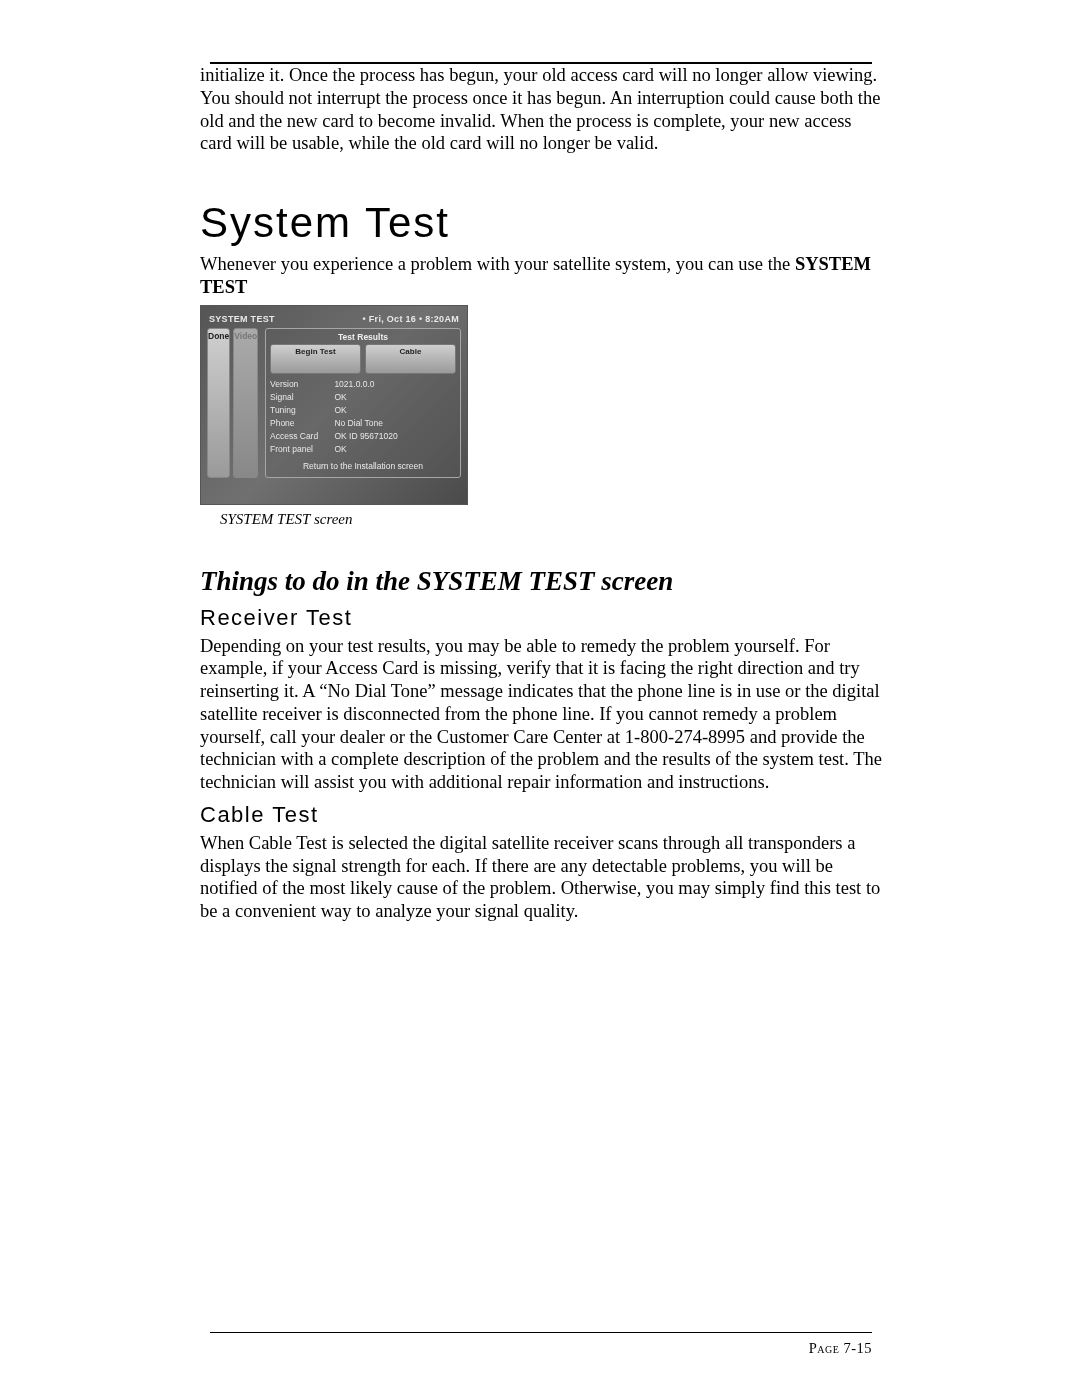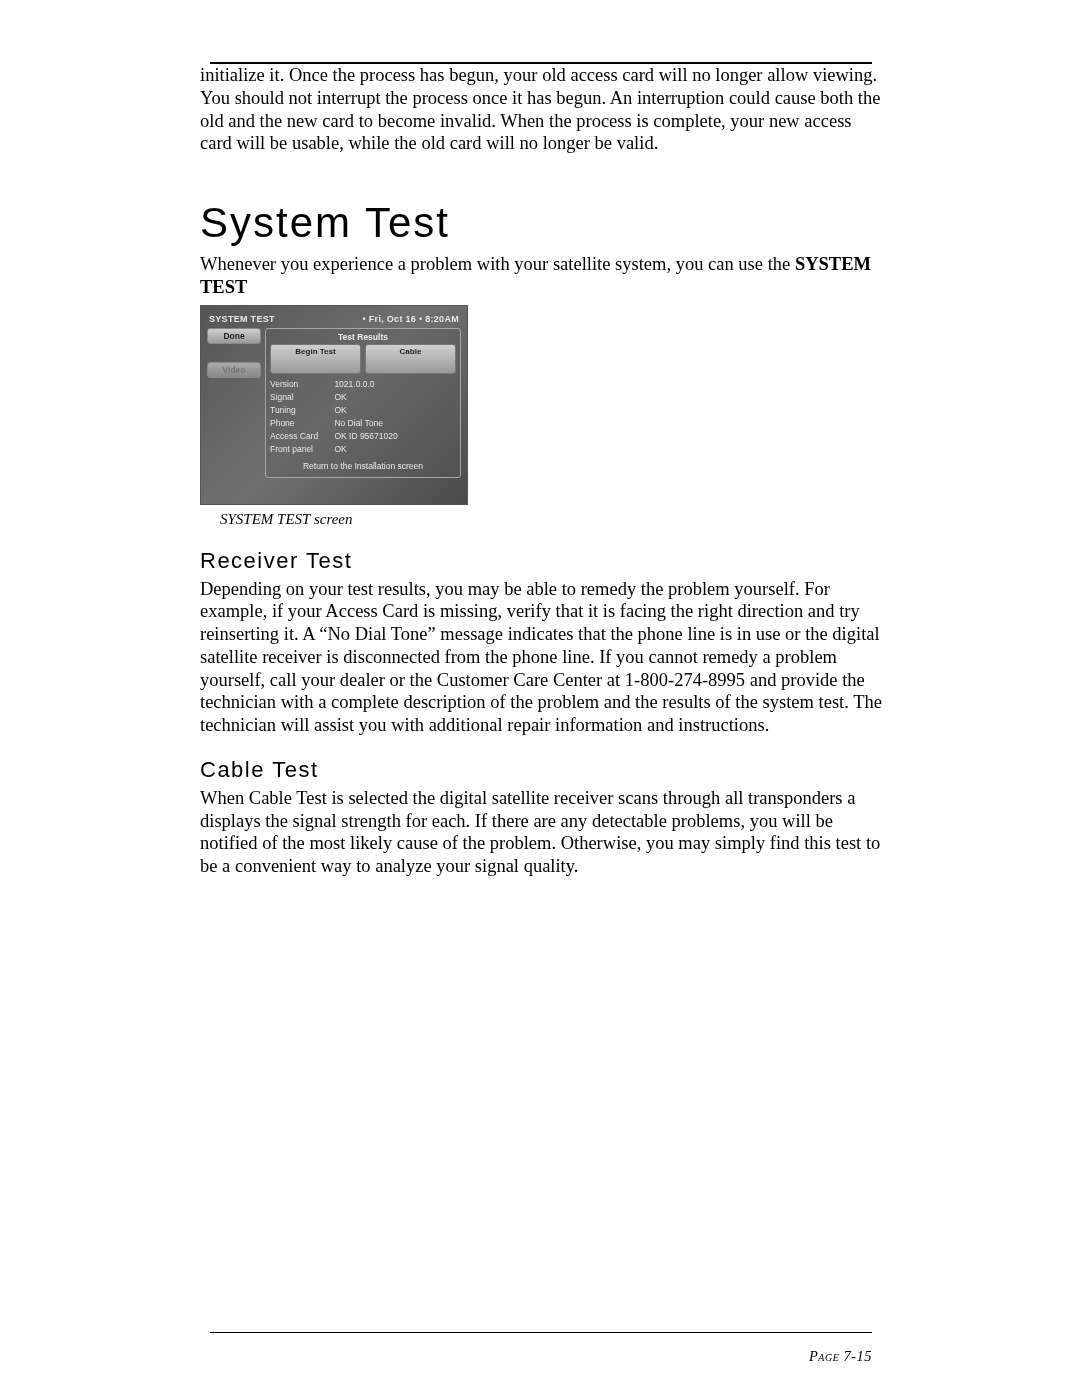--- a/index.html
+++ b/index.html
@@ -69,21 +69,21 @@
     display: flex;
     justify-content: space-between;
     align-items: center;
     padding: 8px 8px 4px 8px;
     font-size: 9px;
     font-weight: bold;
     letter-spacing: .3px;
   }
   .shot-top .dot::before { content: "• "; }
   .shot-body { display: flex; padding: 0 6px 6px 6px; gap: 4px; }
-  .shot-col-left { width: 54px; display: flex; flex-direction: column; gap: 18px; }
+  .shot-col-left { width: 54px; display: flex; gap: 3px; }
   .tabbtn {
     background: linear-gradient(#cfcfcf, #9a9a9a);
     color: #222;
     font-size: 8.5px;
     font-weight: bold;
     text-align: center;
     border-radius: 3px;
     padding: 2px 0;
     border: 1px solid #888;
   }
@@ -134,42 +134,41 @@
     font-weight: bold;
     font-size: 27px;
     margin-top: 38px;
     margin-bottom: 4px;
   }
   .h3 {
     font-family: "Helvetica Neue", Helvetica, Arial, sans-serif;
     font-weight: 400;
     font-size: 22px;
     letter-spacing: 1.5px;
-    margin-top: 20px;
+    margin-top: 8px;
     margin-bottom: 4px;
   }
   .para {
     font-size: 18.5px;
     line-height: 1.23;
     margin-bottom: 8px;
   }
   .footer-rule {
     position: absolute;
     left: 210px; right: 208px;
     bottom: 64px;
     border: 0;
     border-top: 1.5px solid #000;
   }
   .page-num {
     position: absolute;
     right: 208px;
-    bottom: 32px;
+    bottom: 40px;
     font-size: 14.5px;
     letter-spacing: .5px;
-    font-style: italic;
   }
   .page-num .sc { font-variant: small-caps; }
 </style>
 </head>
 <body>
 
 <div class="page">
 
   <hr class="rule">
 
@@ -206,20 +205,21 @@
             <div class="kv"><span class="k">Access Card</span> <span>OK ID 95671020</span></div>
             <div class="kv"><span class="k">Front panel</span> <span>OK</span></div>
             <div class="shot-foot">Return to the Installation screen</div>
           </div>
         </div>
       </div>
       <div class="caption">SYSTEM TEST screen</div>
     </div>
   </div>
 
+  <h2 class="h2">Things to do in the SYSTEM TEST screen</h2>
 
   <h3 class="h3">Receiver Test</h3>
   <p class="para">Depending on your test results, you may be able to remedy the problem yourself. For example, if your Access Card is missing, verify that it is facing the right direction and try reinserting it. A “No Dial Tone” message indicates that the phone line is in use or the digital satellite receiver is disconnected from the phone line. If you cannot remedy a problem yourself, call your dealer or the Customer Care Center at 1-800-274-8995 and provide the technician with a complete description of the problem and the results of the system test. The technician will assist you with additional repair information and instructions.</p>
 
   <h3 class="h3">Cable Test</h3>
   <p class="para">When Cable Test is selected the digital satellite receiver scans through all transponders a displays the signal strength for each. If there are any detectable problems, you will be notified of the most likely cause of the problem. Otherwise, you may simply find this test to be a convenient way to analyze your signal quality.</p>
 
   <hr class="footer-rule">
   <div class="page-num">
     <span class="sc">Page</span>

